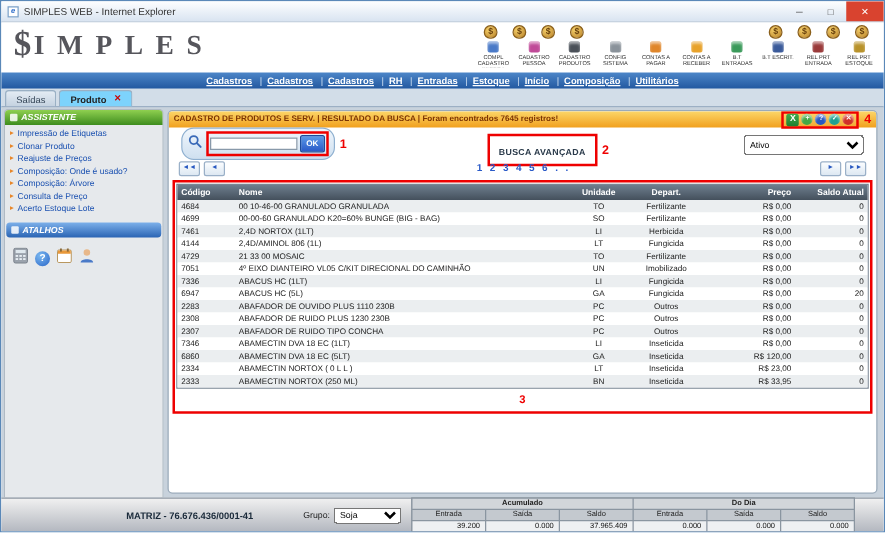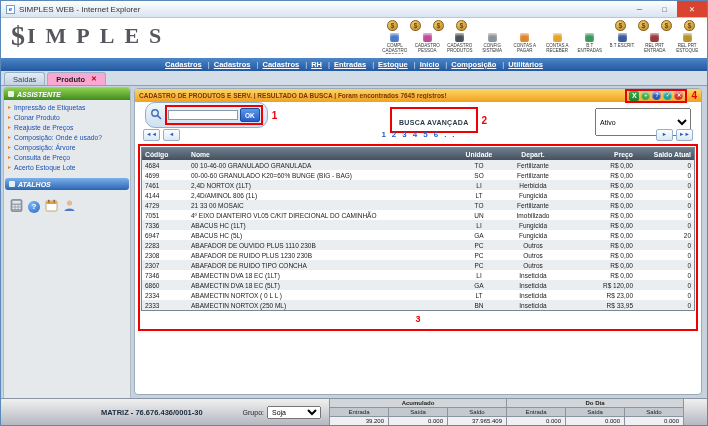--- a/index.html
+++ b/index.html
@@ -40,21 +40,21 @@
     background:linear-gradient(#4d86c8,#2258a0);display:flex;align-items:center;justify-content:center;}
   .menu-item{color:#fff;font-size:7.5px;font-weight:bold;padding:0 6px;position:relative;line-height:13px;text-decoration:underline;}
   .menu-item:not(:last-child)::after{content:"|";position:absolute;right:-2px;top:0;color:#cfe0f2;font-weight:normal;}
 
   
   .tabstrip{position:absolute;top:70px;left:0;right:0;height:15px;background:#d2dde8;
     border-bottom:1px solid #8aa0b8;display:flex;align-items:flex-end;padding-left:3px;box-sizing:border-box;}
   .tab{height:13px;display:flex;align-items:center;padding:0 8px;font-size:7.5px;
     border:1px solid #9ab0c4;border-bottom:none;border-radius:3px 3px 0 0;margin-right:2px;box-sizing:border-box;}
   .tab.inactive{background:linear-gradient(#e4ecf4,#c4d2e0);color:#345;}
-  .tab.active{background:#f9a8d4;color:#222;font-weight:bold;margin-top:24px;}
+  .tab.active{background:#7dd3fc;color:#222;font-weight:bold;margin-top:24px;}
   .tab-close{color:#c00;font-size:7px;margin-left:6px;font-weight:bold;}
 
   
   .bodyarea{position:absolute;top:85px;left:0;right:0;bottom:27px;background:#c8d2dc;}
 
   
   .sidebar{position:absolute;left:2px;top:1px;width:128px;bottom:0;background:#e6e9ec;
     border:1px solid #b0bac4;border-bottom:none;border-radius:4px 4px 0 0;box-sizing:border-box;}
   .side-header{height:12px;display:flex;align-items:center;padding-left:4px;color:#fff;
     font-size:7px;font-weight:bold;font-style:italic;border-radius:3px 3px 0 0;}
@@ -88,21 +88,21 @@
   .search-row{height:26px;display:flex;align-items:center;padding:0 10px;position:relative;}
   .search-group{display:flex;align-items:center;gap:3px;
     background:linear-gradient(#f0f6fc,#cfe0f0);border:1px solid #8fb0d0;border-radius:10px;padding:2px 4px;}
   .ann-box1{display:flex;align-items:center;gap:2px;border:2px solid #e00;padding:1px;}
   .search-input{width:70px;height:10px;border:1px solid #8899aa;font-size:7px;padding:0 2px;box-sizing:border-box;}
   .ok-btn{height:12px;background:linear-gradient(#5a9ae8,#2a5ac8);color:#fff;font-size:6.5px;font-weight:bold;
     border:1px solid #1a4a9a;border-radius:2px;padding:0 4px;display:flex;align-items:center;}
   .adv-wrap{position:absolute;left:255px;top:5px;display:flex;align-items:center;}
   .ann-box2{border:2px solid #e00;padding:2px 7px;}
   .adv-link{font-size:7px;font-weight:bold;color:#2a3a4a;letter-spacing:.3px;white-space:nowrap;}
-  .status-select{position:absolute;right:10px;top:6px;width:96px;height:28px;font-size:7px;
+  .status-select{position:absolute;right:10px;top:6px;width:96px;height:16px;font-size:7px;
     font-family:"Liberation Sans",sans-serif;}
 
   
   .pag-row{height:14px;display:flex;align-items:center;padding:0 8px;position:relative;}
   .pag-left,.pag-right{display:flex;gap:3px;}
   .pag-right{margin-left:auto;}
   .pag-btn{min-width:13px;height:10px;border:1px solid #9ab0c8;border-radius:2px;
     background:linear-gradient(#fbfdff,#dde8f2);color:#2858c0;font-size:5.5px;
     display:flex;align-items:center;justify-content:center;padding:0 1px;line-height:1;}
   .pag-pages{position:absolute;left:50%;transform:translateX(-50%);display:flex;gap:6px;}
@@ -543,21 +543,21 @@
               </div>
             </div>
         </div>
         <div class="ann3-line">3</div>
       </div>
 
     </div>
   </div>
 
   <div class="statusbar">
-    <span class="company">MATRIZ - 76.676.436/0001-30</span>
+    <span class="company">MATRIZ - 76.676.436/0001-41</span>
     <span class="grupo-label">Grupo:</span>
     <select class="grupo-select">
       <option>Soja</option>
     </select>
     <div class="mini-table">
       <div class="mt-title">Acumulado</div>
       <div class="mt-title">Do Dia</div>
       <div class="mt-head">Entrada</div>
       <div class="mt-head">Saída</div>
       <div class="mt-head">Saldo</div>

